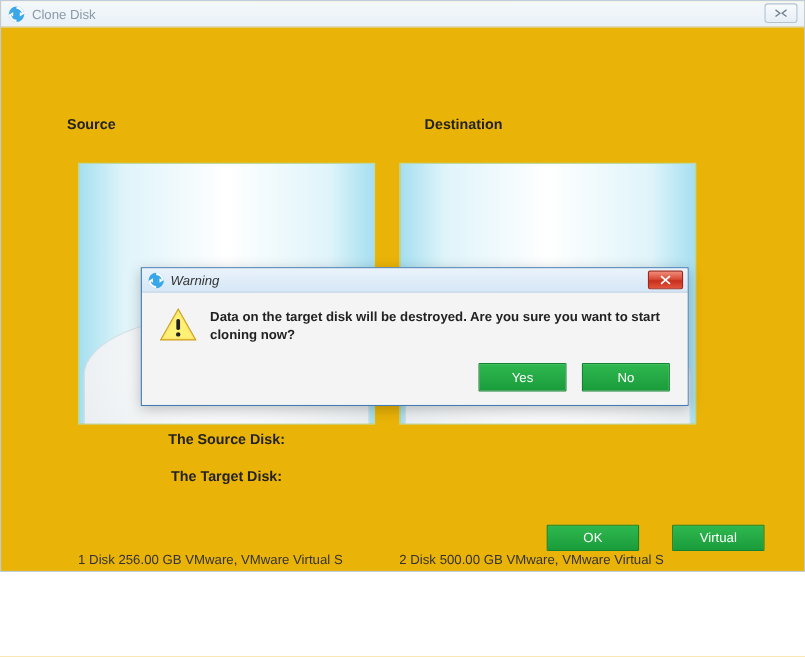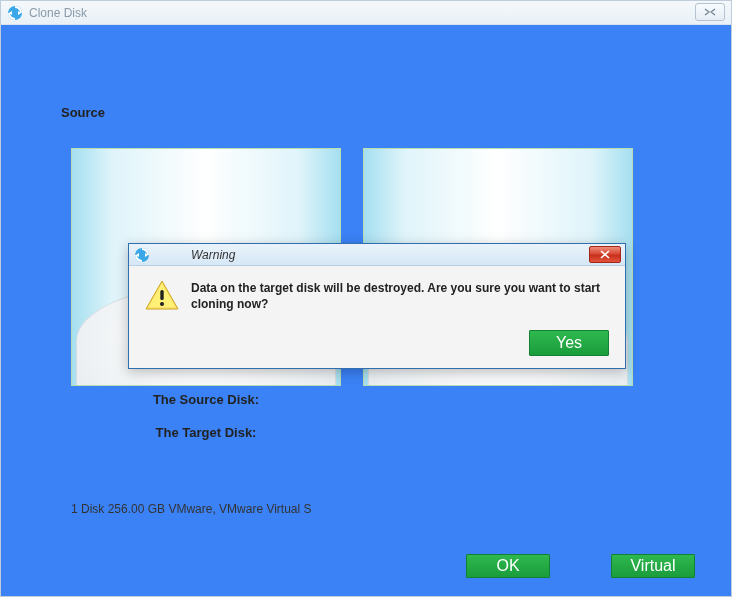--- a/index.html
+++ b/index.html
@@ -7,23 +7,23 @@
   font-family: "Segoe UI", Tahoma, Arial, sans-serif;
   font-size: 12px;
   background: #fff;
   width: 732px;
   height: 597px;
   overflow: hidden;
   position: relative;
 }
 .window {
   width: 732px;
-  height: 597px;
+  height: 520px;
   border: 1px solid #bfcdda;
-  background: #3b82f6;
+  background: #eab308;
   position: relative;
 }
 .titlebar {
   height: 24px;
   background: linear-gradient(#f4f8fb, #e9f1f7);
   border-bottom: 1px solid #d8e2eb;
   display: flex;
   align-items: center;
   padding: 0 6px;
   position: relative;
@@ -120,48 +120,46 @@
   right: 36px;
   display: flex;
   gap: 30px;
 }
 .btn-green {
   min-width: 84px;
   height: 24px;
   background: linear-gradient(#2fb84f,#1a9c3b);
   border: 1px solid #148331;
   color: #fff;
-  font-size: 16px;
+  font-size: 12px;
   display: flex;
   align-items: center;
   justify-content: center;
   cursor: default;
   border-radius: 1px;
-  margin-left: 31px;
 }
 
 
 .dialog {
   position: absolute;
   left: 127px;
   top: 242px;
   width: 498px;
   border: 1px solid #2f6fb0;
   background: #f4f4f4;
   box-shadow: 0 3px 12px rgba(0,0,0,0.25);
 }
 .dialog .dlg-titlebar {
   height: 22px;
   background: linear-gradient(#eaf3fb,#d6e7f6);
   border-bottom: 1px solid #b8cfe4;
   display: flex;
   align-items: center;
   padding: 0 5px;
   position: relative;
-  gap: 36px;
 }
 .dialog .dlg-titlebar .app-icon {
   width: 16px; height: 16px; margin-right: 5px;
   display:flex;align-items:center;justify-content:center;
 }
 .dialog .dlg-title {
   font-style: italic;
   color: #333;
   font-size: 12px;
 }
@@ -220,38 +218,40 @@
     <div class="close-btn">
       <svg width="12" height="8" viewBox="0 0 12 8">
         <path d="M1 1 L5 4 L1 7 M11 1 L7 4 L11 7" stroke="#6f7f8c" stroke-width="1.2" fill="none"></path>
       </svg>
     </div>
   </div>
 
   <div class="content">
     <div class="labels-row">
       <div class="col">Source</div>
+      <div class="col dest">Destination</div>
     </div>
 
     <div class="panels-row">
       <div class="disk-panel">
         <div class="disk-shape"></div>
       </div>
       <div class="disk-panel">
         <div class="disk-shape"></div>
       </div>
     </div>
 
     <div class="subtitle-row">
       <div class="sub">The Source Disk:</div>
       <div class="sub">The Target Disk:</div>
     </div>
 
     <div class="info-row">
       <div class="info">1 Disk 256.00 GB VMware,  VMware Virtual S</div>
+      <div class="info">2 Disk 500.00 GB VMware,  VMware Virtual S</div>
     </div>
   </div>
 
   <div class="footer">
     <div class="btn-green">OK</div>
     <div class="btn-green">Virtual</div>
   </div>
 
   <div class="dialog">
     <div class="dlg-titlebar">
@@ -278,16 +278,17 @@
             <polygon points="17,1 33,29 1,29" fill="#ffe36e" stroke="#caa21a" stroke-width="1"></polygon>
             <polygon points="17,4 30,27 4,27" fill="#fff176" stroke="none"></polygon>
             <rect x="15.3" y="10" width="3.4" height="10" rx="1.5" fill="#222"></rect>
             <circle cx="17" cy="24" r="2" fill="#222"></circle>
           </svg>
         </div>
         <div class="dlg-msg">Data on the target disk will be destroyed. Are you sure you want to start cloning now?</div>
       </div>
       <div class="dlg-buttons">
         <div class="btn-green">Yes</div>
+        <div class="btn-green">No</div>
       </div>
     </div>
   </div>
 </div>
 
 </body></html>

